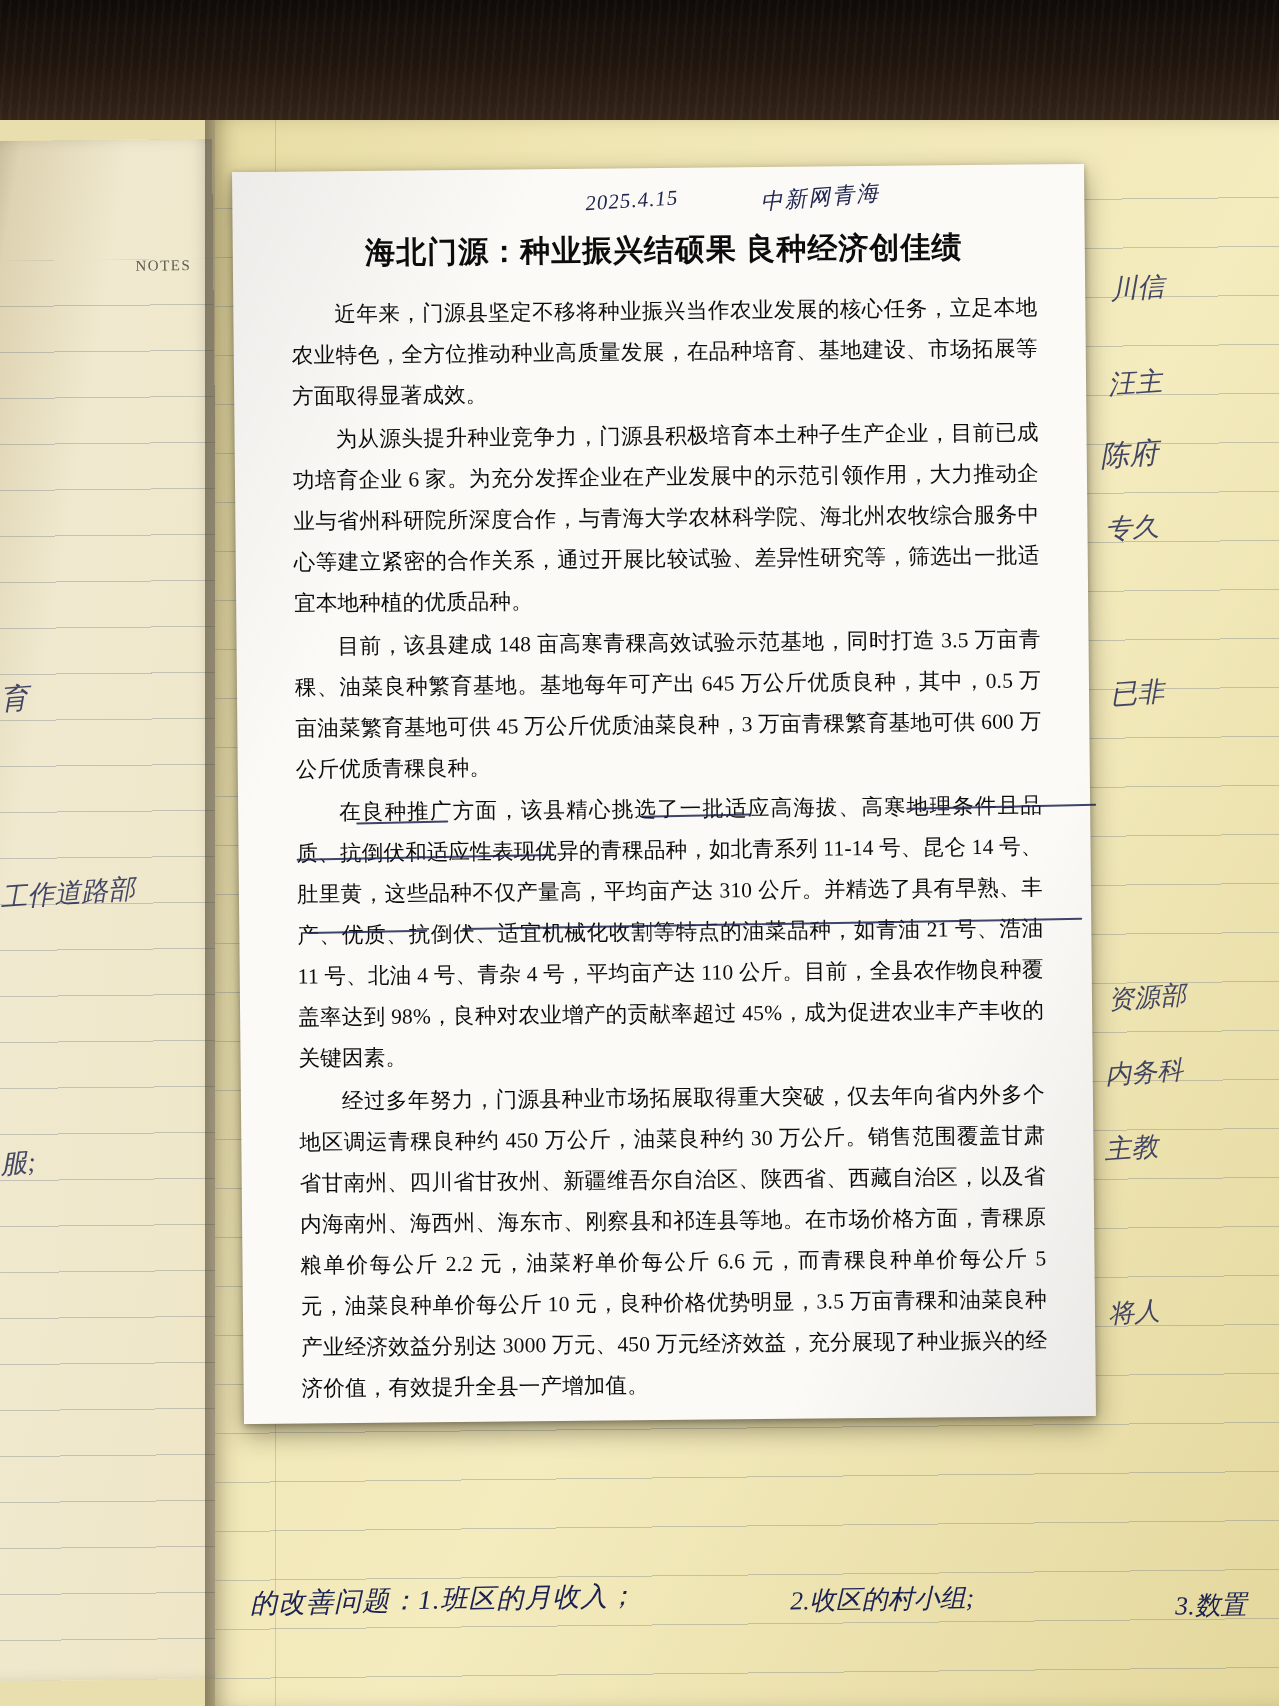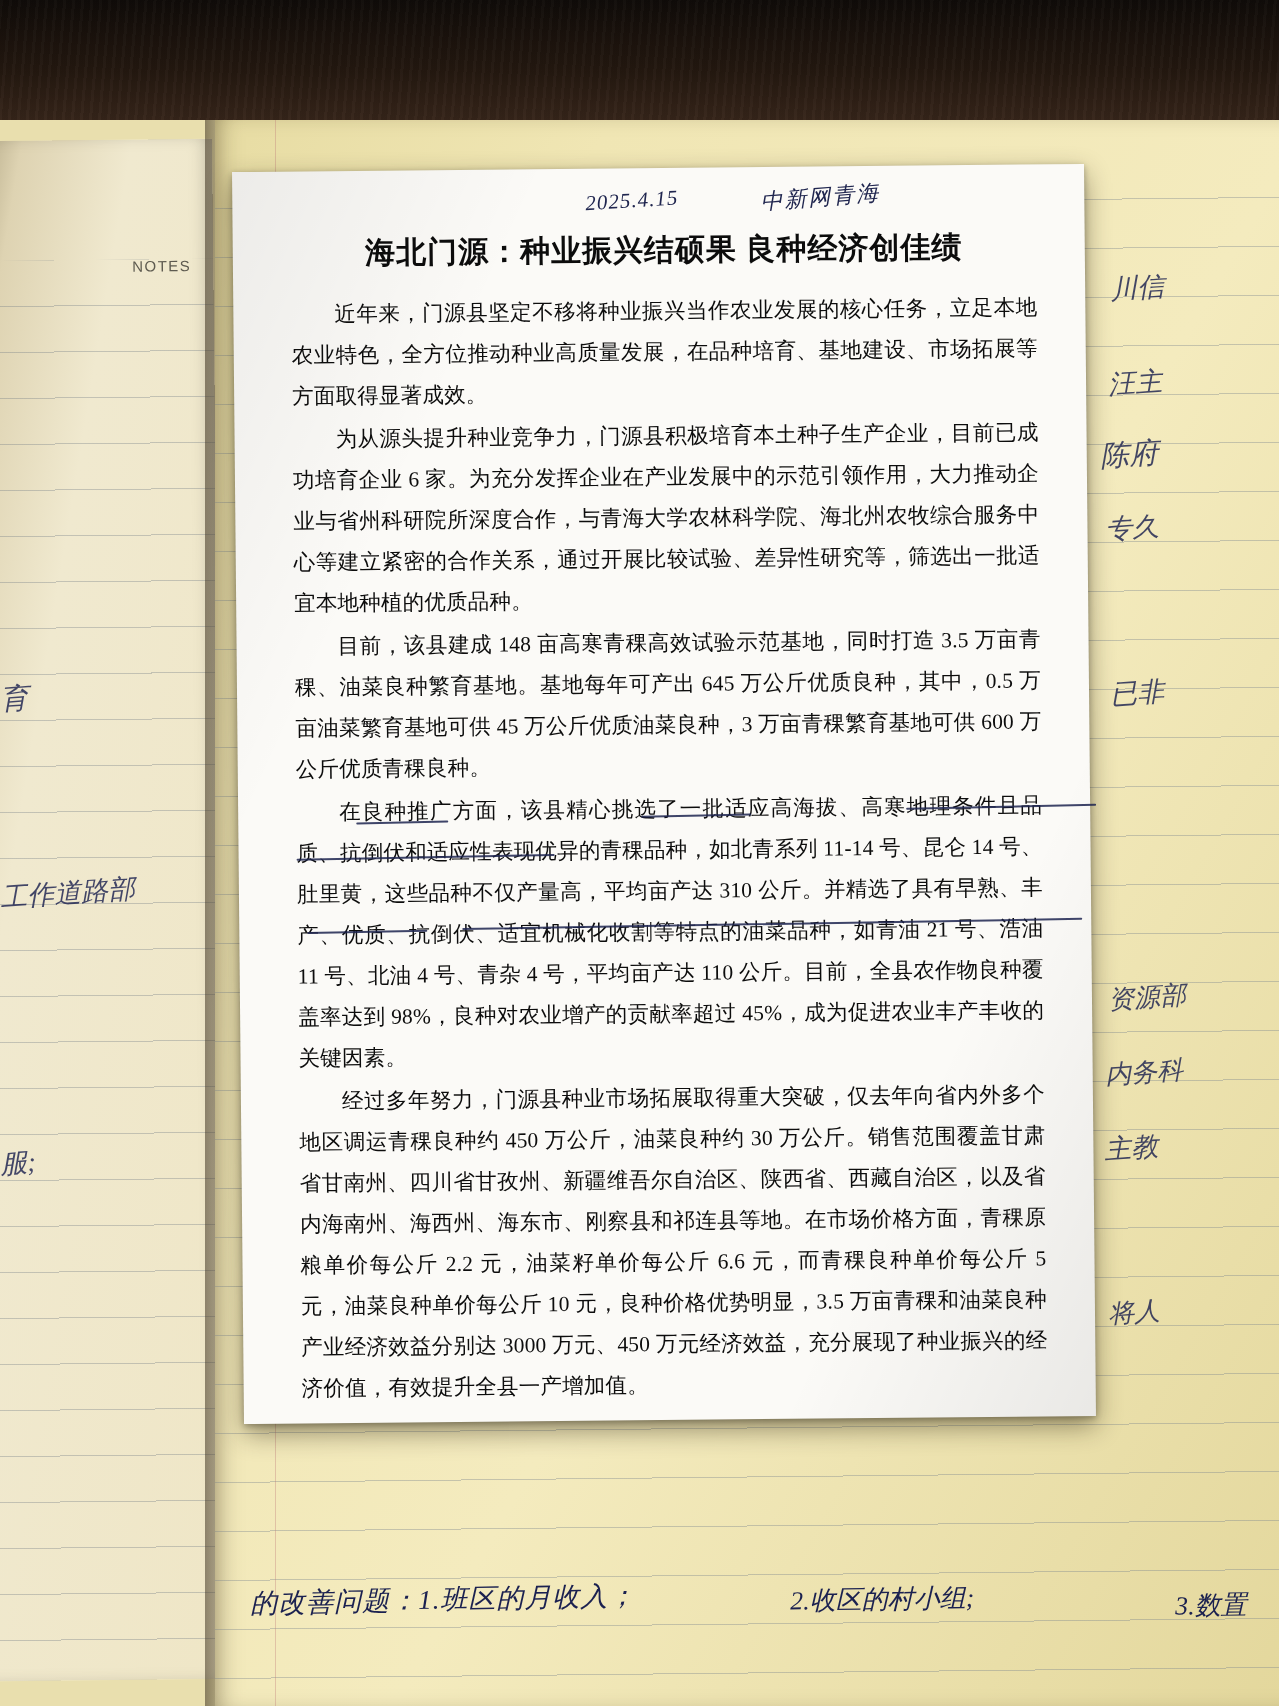--- a/index.html
+++ b/index.html
@@ -53,21 +53,21 @@
     transform: rotate(-0.6deg);
     overflow: hidden;
   }
   .page-left .rules {
     position:absolute; left:0; right:0; top:120px; bottom:0;
     background: repeating-linear-gradient(180deg, rgba(0,0,0,0) 0 45px, rgba(110,120,130,0.35) 45px 46px);
   }
   .notes-label {
     position: absolute;
     right: 22px; top: 118px;
-    font-family: Liberation Sans, sans-serif;
+    font-family: Liberation Serif, serif;
     font-size: 15px;
     letter-spacing: 1.5px;
     color: #5e5b50;
   }
 
   
   .gutter {
     position: absolute;
     left: 205px; top: 0;
     width: 60px; height: 1586px;

